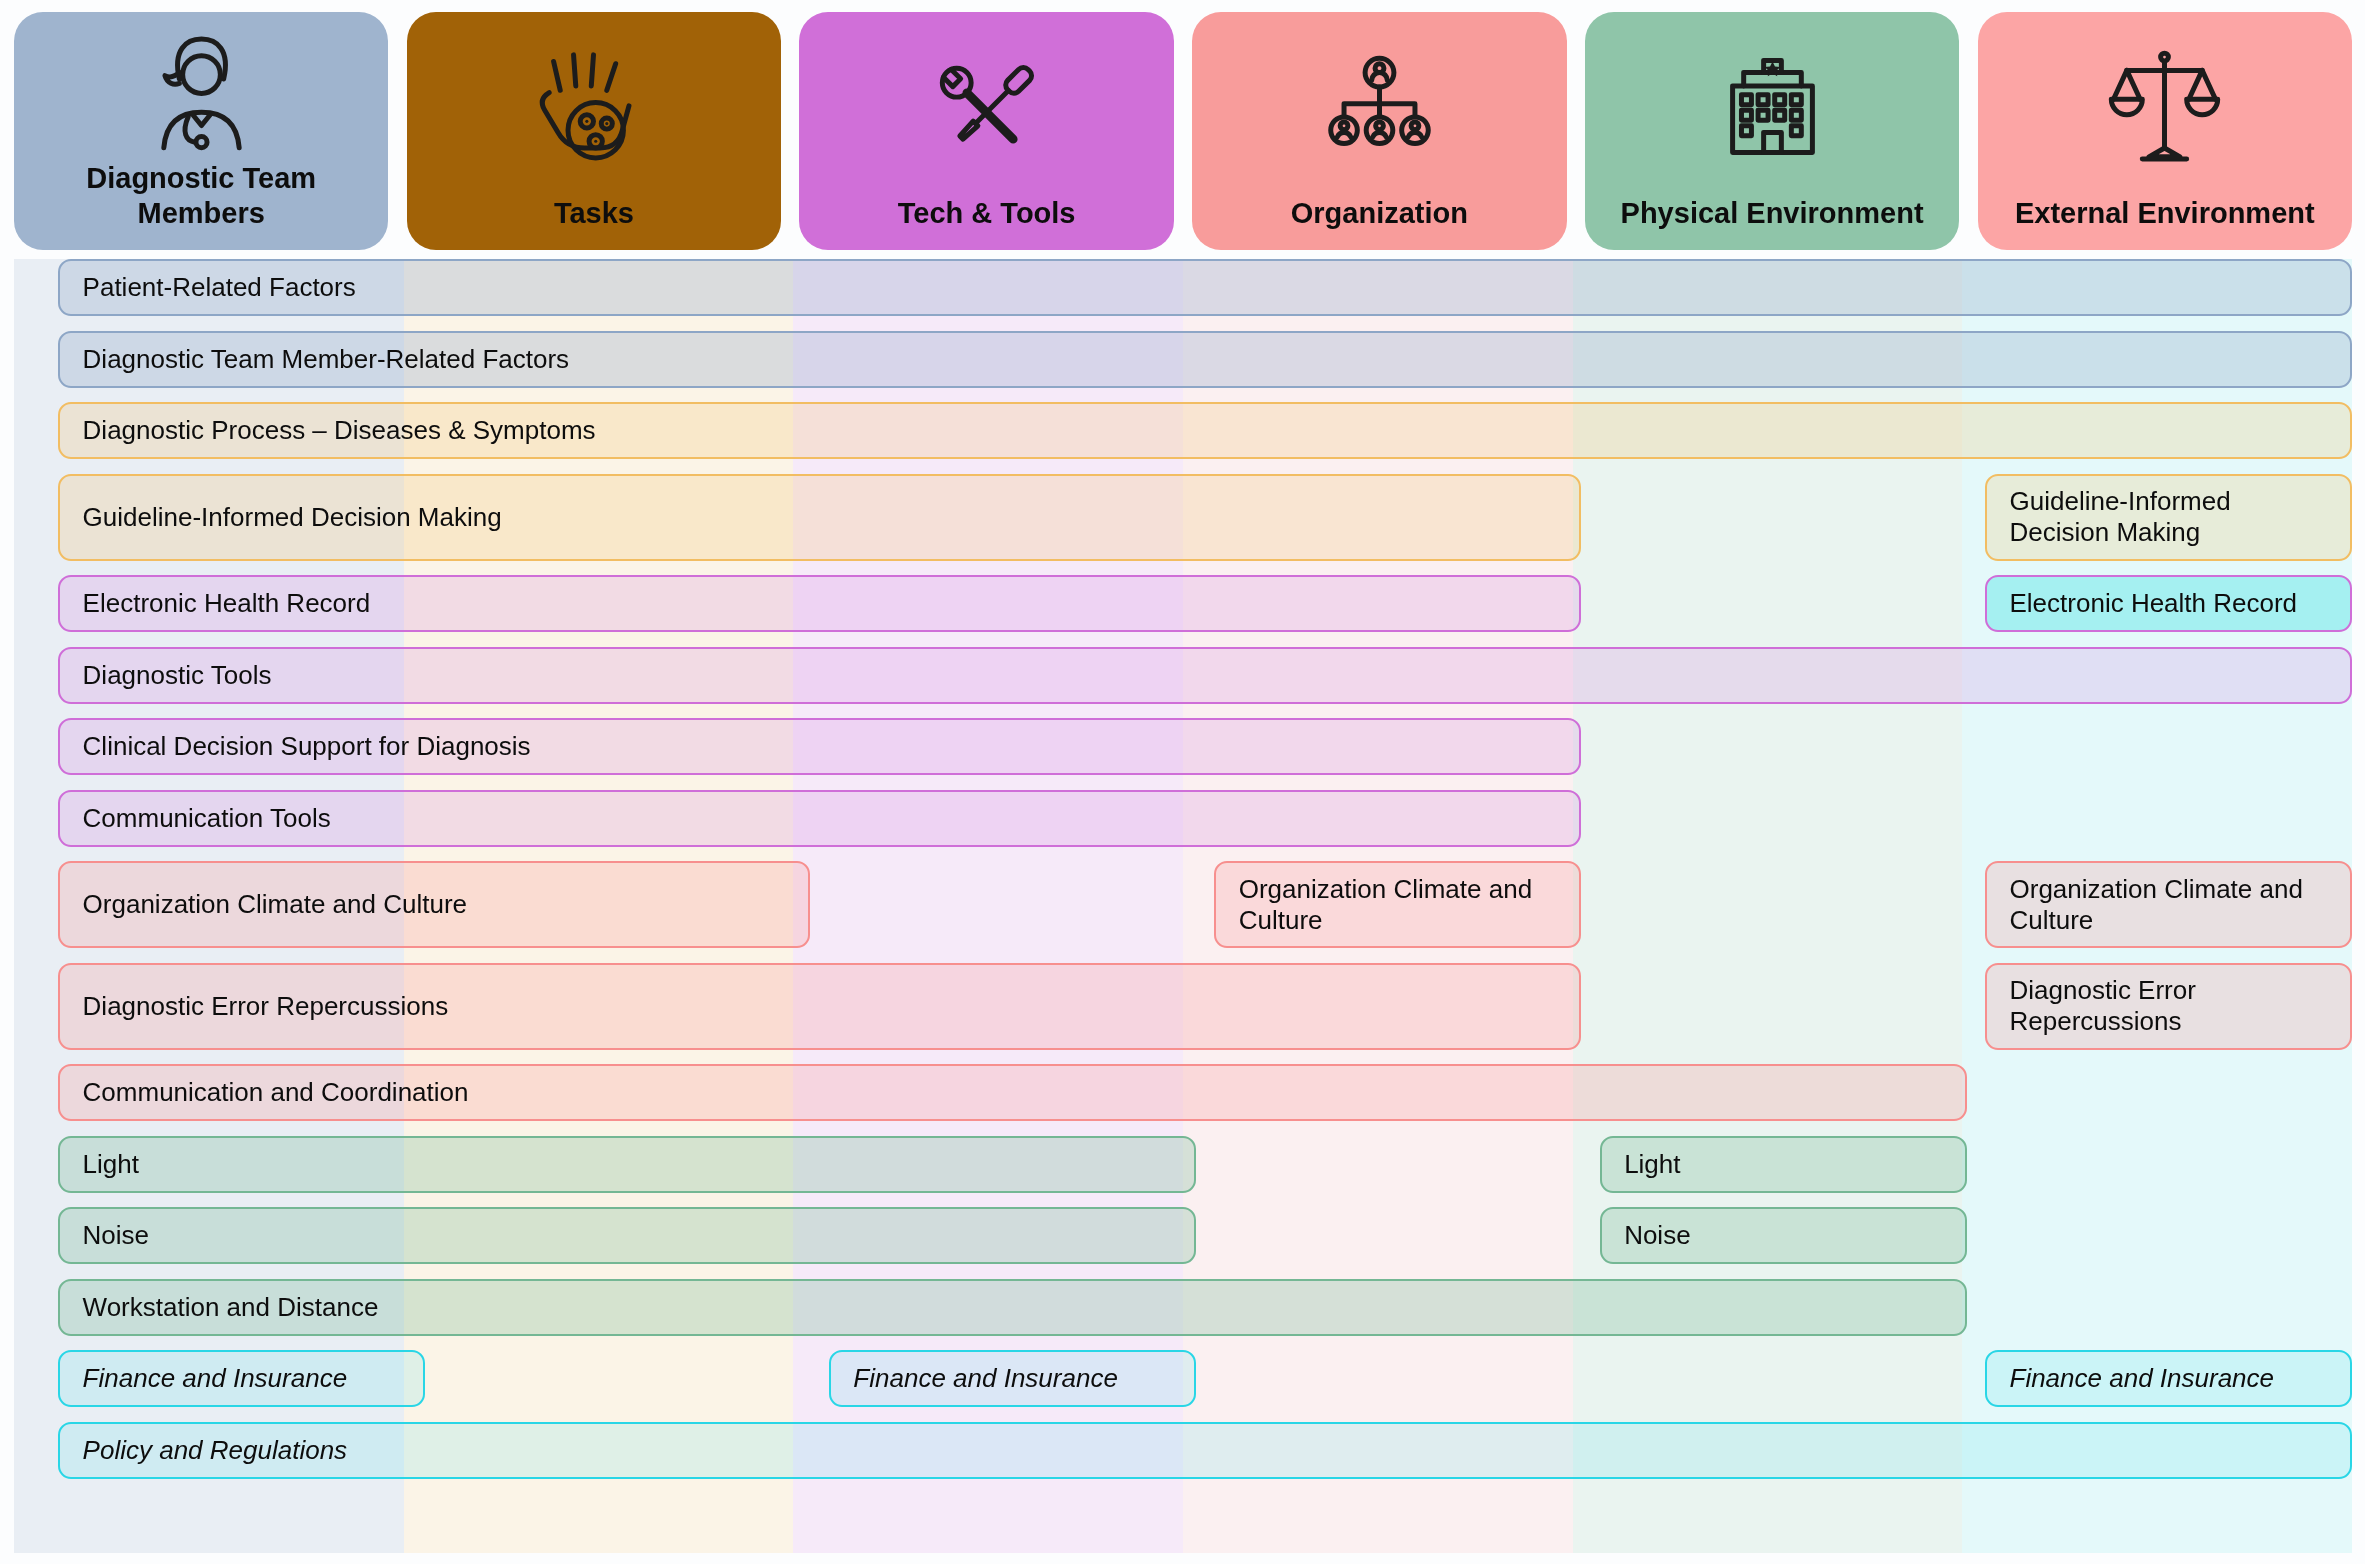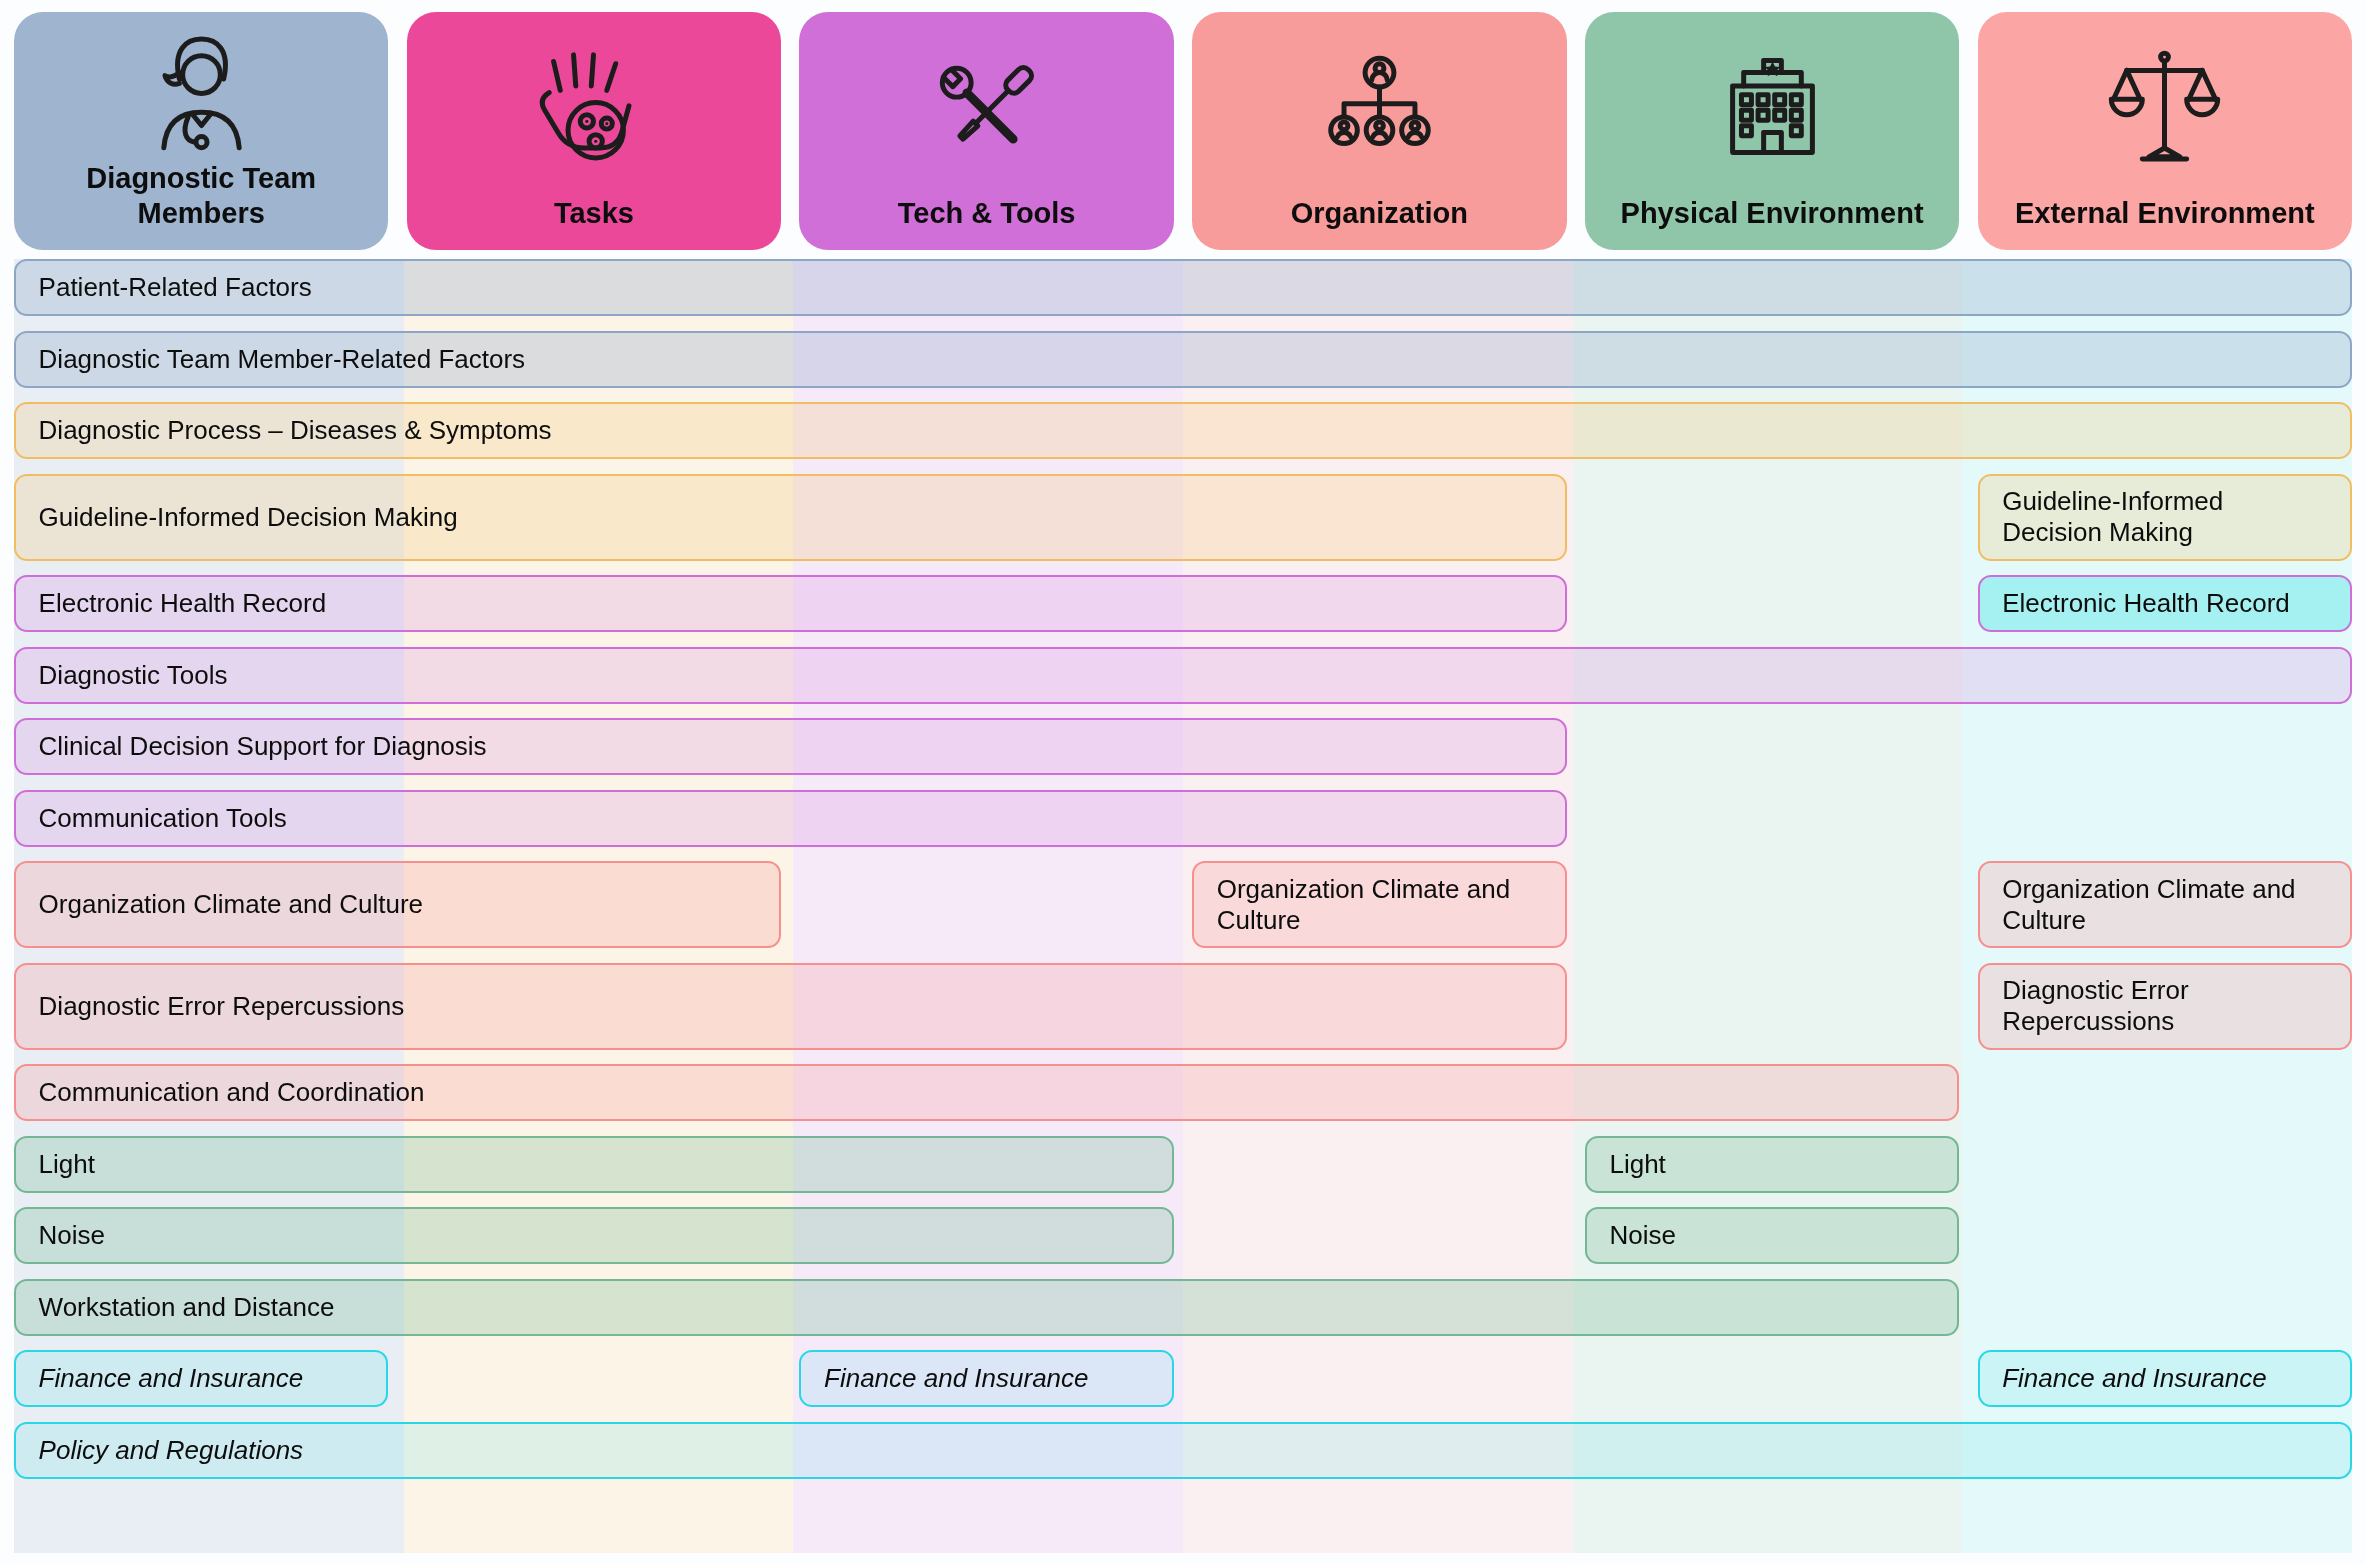--- a/index.html
+++ b/index.html
@@ -37,36 +37,36 @@
   .header-icon { flex: 1 1 auto; display: flex; align-items: center; justify-content: center; }
   .header-icon svg { width: 133px; height: 133px; }
   .header-label {
     flex: 0 0 auto;
     font-weight: bold;
     font-size: 29px;
     line-height: 1.22;
     text-align: center;
   }
   .h-team { background: #9fb4ce; }
-  .h-tasks { background: #ec4899; }
+  .h-tasks { background: #a16207; }
   .h-tech { background: #d06fd8; }
   .h-org  { background: #f89c9b; }
   .h-phys { background: #8fc5a9; }
   .h-ext  { background: #fca5a5; justify-content: flex-end; }
   
   .rows-wrap { position: relative; flex: 1 1 auto; }
   .stripes { position: absolute; inset: 0; display: grid; grid-template-columns: repeat(6, 1fr); }
   .stripe-team { background: rgba(159,180,206,0.20); }
   .stripe-tasks { background: rgba(249,201,110,0.16); }
   .stripe-tech { background: rgba(208,111,216,0.13); }
   .stripe-org { background: rgba(248,156,155,0.13); }
   .stripe-phys { background: rgba(143,197,169,0.16); }
   .stripe-ext { background: rgba(135,237,237,0.20); }
   .rows { position: relative; }
-  .row { height: 57px; margin-bottom: 14.5px; }
+  .row { height: 57px; margin-bottom: 14.5px; padding-left: 44px; }
   .row.tall { height: 87px; }
   
   .bar {
     display: flex;
     align-items: center;
     border: 2.7px solid;
     border-radius: 13px;
     padding: 0 22.6px;
     font-size: 26px;
     line-height: 1.18;

